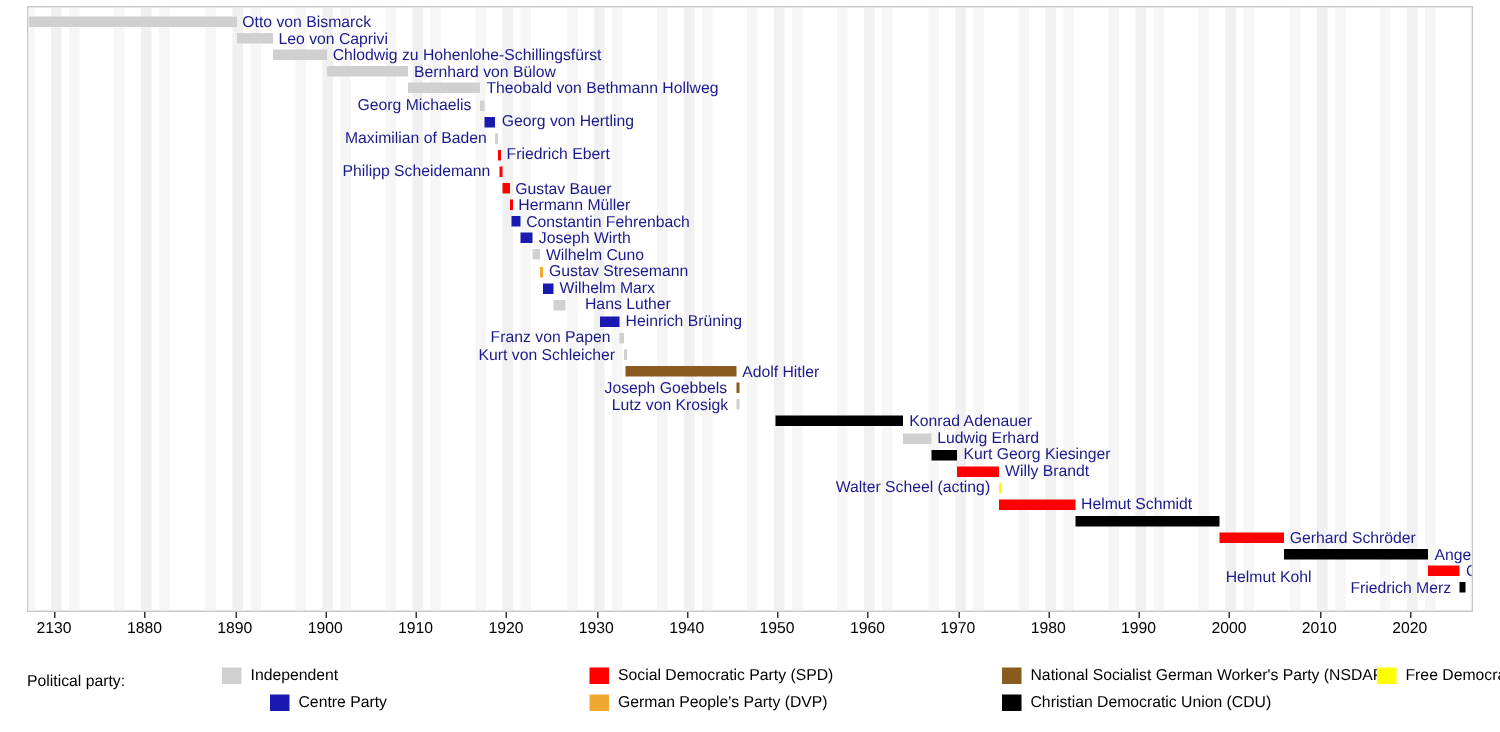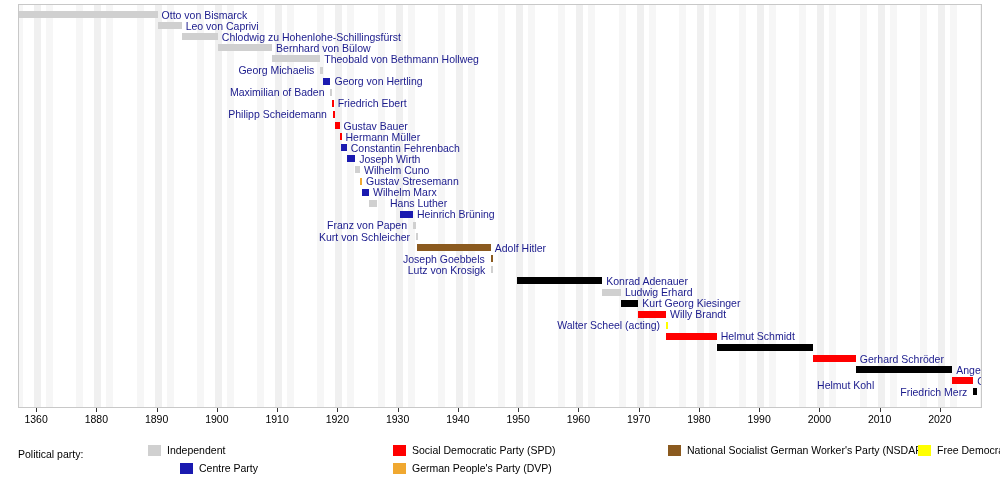--- a/index.html
+++ b/index.html
@@ -229,21 +229,21 @@
       <div class="barlabel right" style="top: 348.6px; left: 840.872px;">Gerhard Schröder</div>
       <div class="bar" title="Angela Merkel" style="left: 836.872px; top: 361.2px; width: 96.4px; background: rgb(0, 0, 0);"></div>
       <div class="barlabel right" style="top: 359.7px; left: 937.273px;">Angela Merkel</div>
       <div class="bar" title="Olaf Scholz" style="left: 933.273px; top: 372.3px; width: 21.0875px; background: rgb(255, 0, 0);"></div>
       <div class="barlabel right" style="top: 370.8px; left: 958.36px;">Olaf Scholz</div>
       <div class="bar" title="Friedrich Merz" style="left: 954.36px; top: 383.4px; width: 3.615px; background: rgb(0, 0, 0);"></div>
       <div class="barlabel left" style="top: 381.9px; right: 13.64px;">Friedrich Merz</div>
     </div>
   <div id="axis">
       <div class="tick" style="left: 18.075px;"></div>
-      <div class="ticklabel" style="left: 18.075px;">1360</div>
+      <div class="ticklabel" style="left: 18.075px;">2130</div>
       <div class="tick" style="left: 78.325px;"></div>
       <div class="ticklabel" style="left: 78.325px;">1880</div>
       <div class="tick" style="left: 138.575px;"></div>
       <div class="ticklabel" style="left: 138.575px;">1890</div>
       <div class="tick" style="left: 198.825px;"></div>
       <div class="ticklabel" style="left: 198.825px;">1900</div>
       <div class="tick" style="left: 259.075px;"></div>
       <div class="ticklabel" style="left: 259.075px;">1910</div>
       <div class="tick" style="left: 319.325px;"></div>
       <div class="ticklabel" style="left: 319.325px;">1920</div>
@@ -283,18 +283,22 @@
         <span class="legend-label">Social Democratic Party (SPD)</span>
       </div>
       <div class="legend-item" style="left: 375px; top: 18px;">
         <span class="swatch" style="background: rgb(240, 168, 48);"></span>
         <span class="legend-label">German People's Party (DVP)</span>
       </div>
       <div class="legend-item" style="left: 650px; top: 0px;">
         <span class="swatch" style="background: rgb(139, 90, 31);"></span>
         <span class="legend-label">National Socialist German Worker's Party (NSDAP)</span>
       </div>
+      <div class="legend-item" style="left: 650px; top: 18px;">
+        <span class="swatch" style="background: rgb(0, 0, 0);"></span>
+        <span class="legend-label">Christian Democratic Union (CDU)</span>
+      </div>
       <div class="legend-item" style="left: 900px; top: 0px;">
         <span class="swatch" style="background: rgb(255, 255, 0);"></span>
         <span class="legend-label">Free Democratic Party (FDP)</span>
       </div>
     </div>
 </div>
 
 </body></html>

